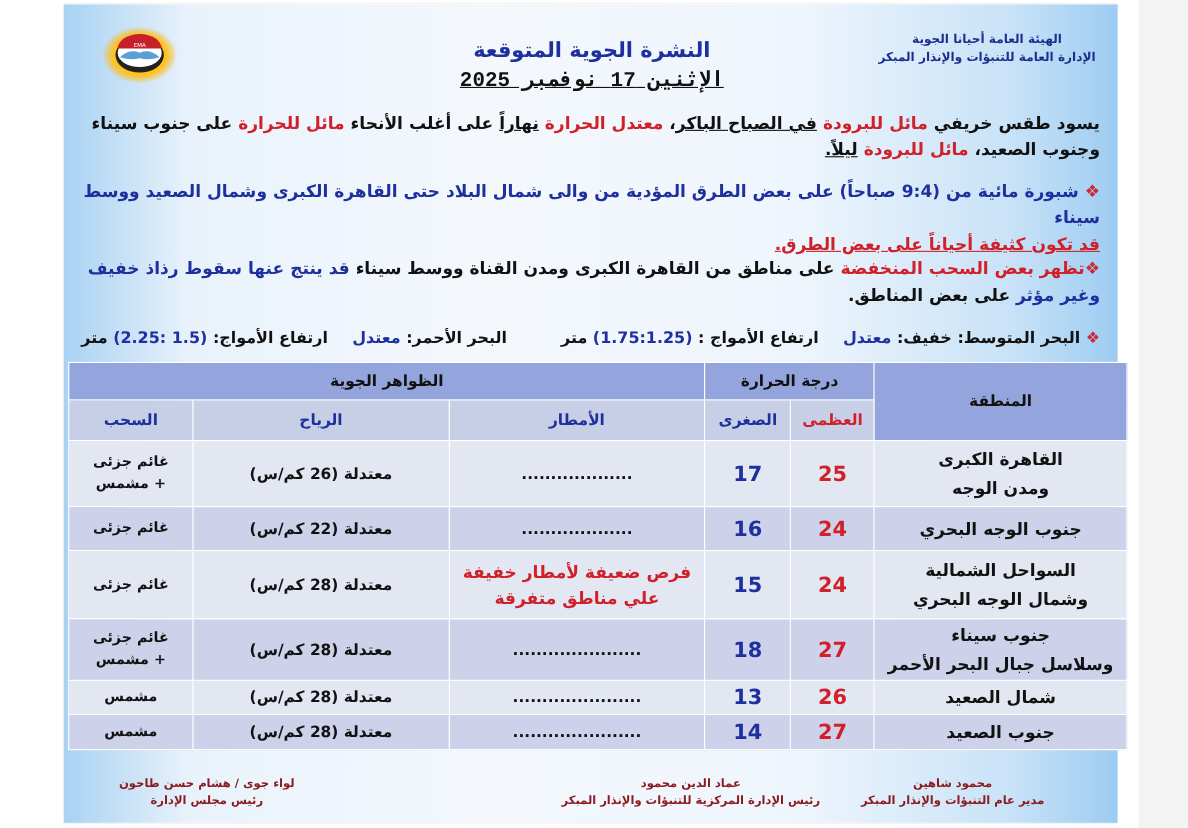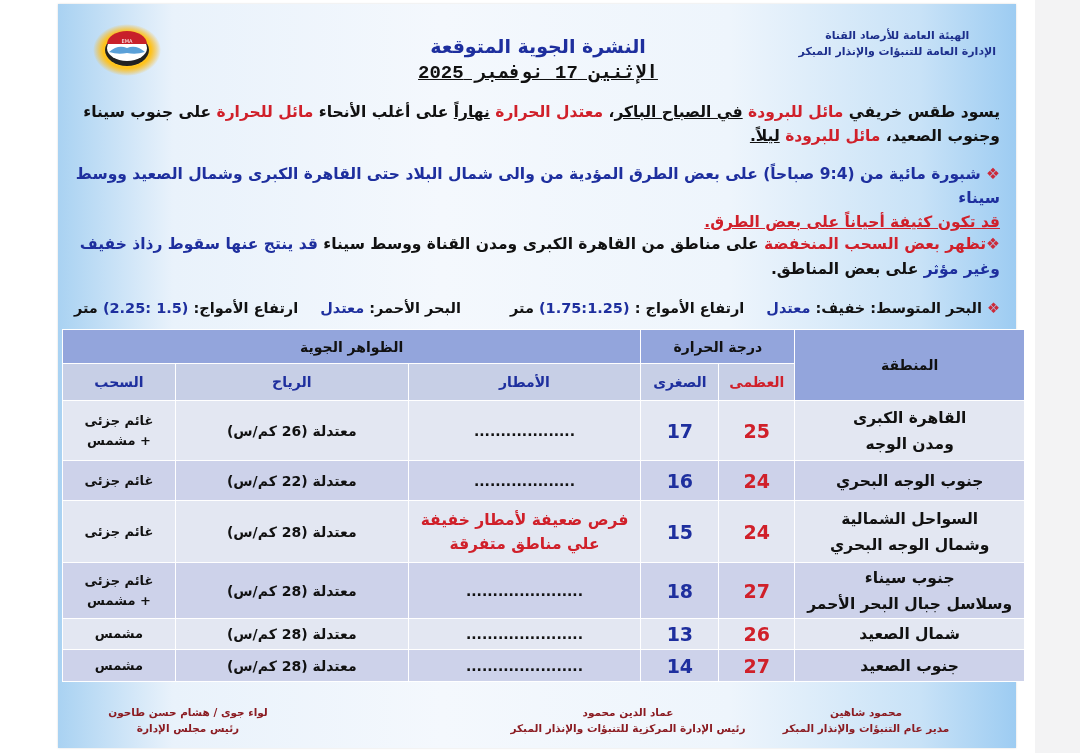--- a/index.html
+++ b/index.html
@@ -71,21 +71,21 @@
       <text x="35" y="19" font-size="5" text-anchor="middle" fill="#fff" font-family="DejaVu Sans, sans-serif">EMA</text>
     </svg>
   </div>
 
   <div class="abs title">
     <div class="t1">النشرة الجوية المتوقعة</div>
     <div class="t2">الإثنين 17 نوفمبر 2025</div>
   </div>
 
   <div class="abs org">
-    <div>الهيئة العامة للأرصاد القناة</div>
+    <div>الهيئة العامة أحيانا الجوية</div>
     <div>الإدارة العامة للتنبؤات والإنذار المبكر</div>
   </div>
 
   <div class="abs para p1">
     <span>يسود طقس خريفي </span><span class="red">مائل للبرودة</span><span> </span><span class="u">في الصباح الباكر</span><span>، </span><span class="red">معتدل الحرارة</span><span> </span><span class="u">نهاراً</span><span> على أغلب الأنحاء </span><span class="red">مائل للحرارة</span><span> على جنوب سيناء وجنوب الصعيد، </span><span class="red">مائل للبرودة</span><span> </span><span class="u">ليلاً.</span>
   </div>
 
   <div class="abs para p2 blue">
     <span class="bullet">❖</span>
     <span>شبورة مائية من (9:4 صباحاً) على بعض الطرق المؤدية من والى شمال البلاد حتى القاهرة الكبرى وشمال الصعيد ووسط سيناء</span><br>

